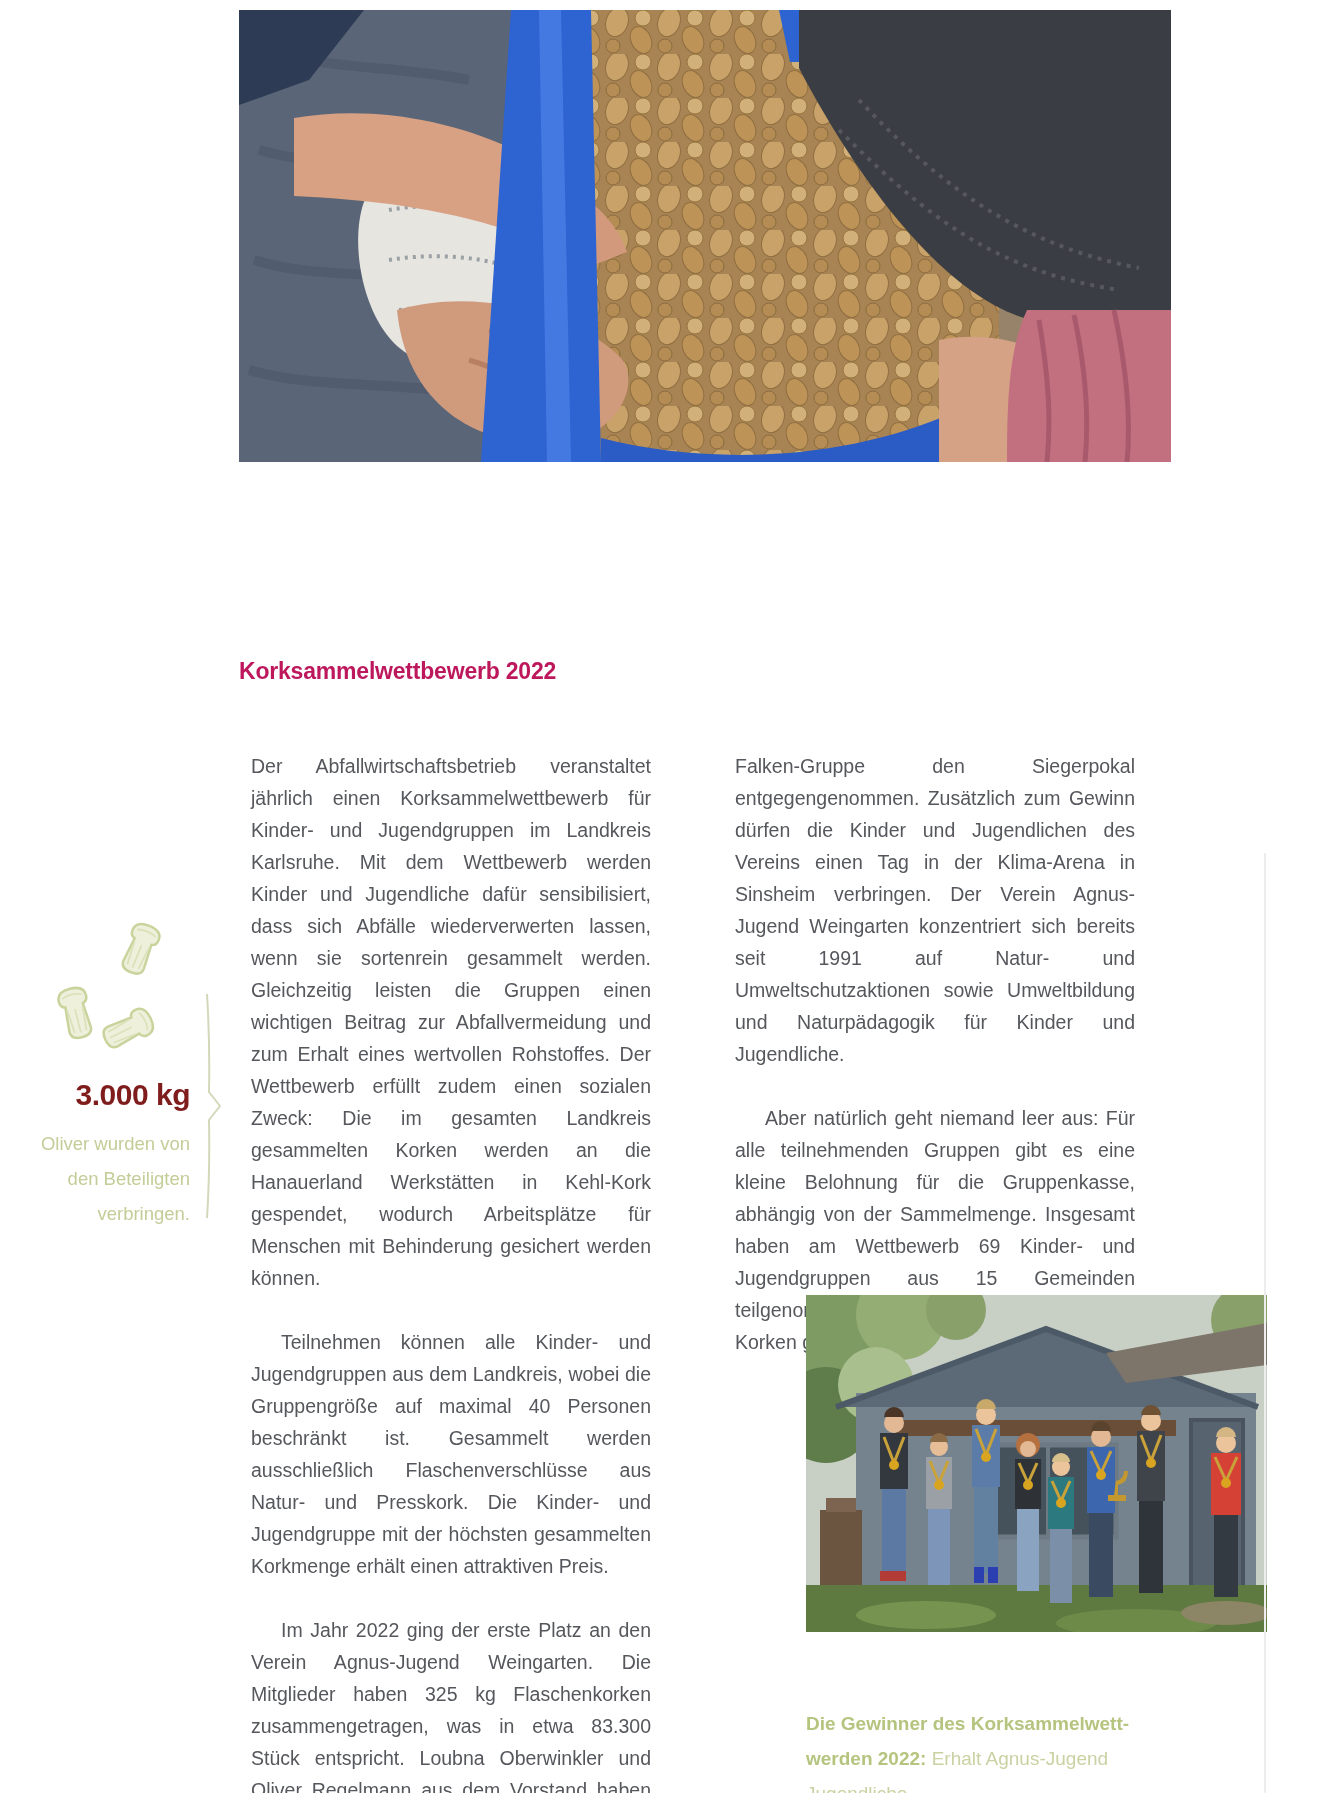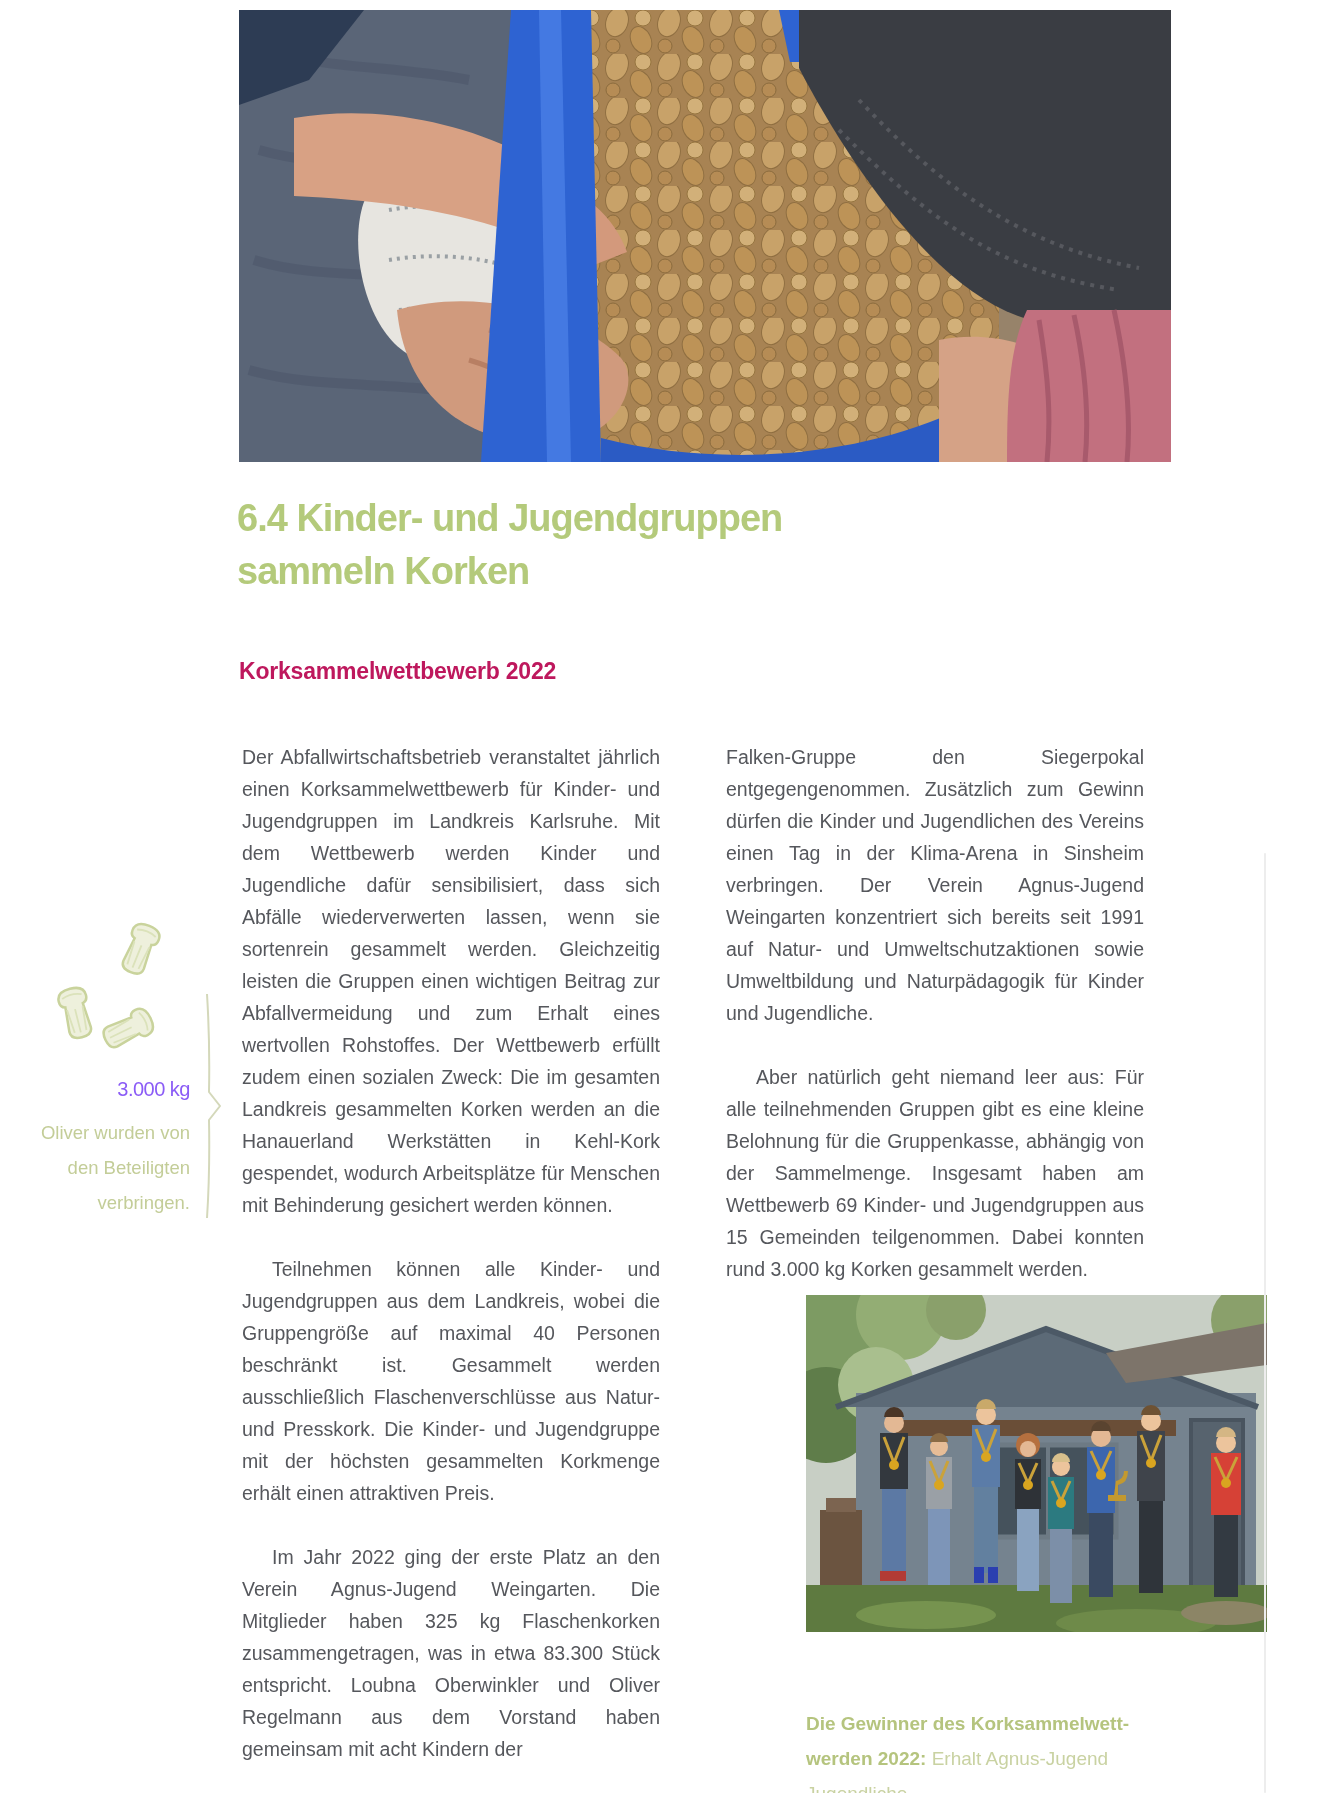--- a/index.html
+++ b/index.html
@@ -20,27 +20,27 @@
     position:absolute;left:239px;top:658px;margin:0;
     font-size:23px;font-weight:bold;letter-spacing:-0.2px;color:#be185d;
   }
   
   .col{
     position:absolute;top:738px;width:424px;
     font-size:19.5px;line-height:32px;color:#55575c;text-align:justify;
   }
   .col-left{left:239px;}
   .col-right{left:723px;}
-  .col p{margin:3px;}
+  .col p{margin:12px;}
   .col p + p{margin-top:32px;}
   .col p.ind{text-indent:30px;}
   
   .corks-illustration{position:absolute;left:50px;top:918px;width:132px;height:152px;}
   .stat{position:absolute;left:16px;top:1078px;width:174px;text-align:right;}
-  .stat-value{font-size:20px;font-weight:normal;color:#8b5cf6;letter-spacing:-0.5px;}
+  .stat-value{font-size:30px;font-weight:bold;color:#7f1d1d;letter-spacing:-0.5px;}
   .stat-caption{margin-top:14px;font-size:18.5px;line-height:35px;color:#c3cd98;}
   .stat-brace{position:absolute;left:204px;top:992px;width:20px;height:228px;}
   
   .group-photo{position:absolute;left:806px;top:1295px;width:461px;height:337px;margin:0;}
   .group-photo svg{display:block;}
   .photo-caption{position:absolute;left:806px;top:1706px;width:390px;font-size:19px;line-height:35px;}
   .photo-caption .cap-line{display:block;}
   .cap-bold{font-weight:bold;color:#b5c47e;}
   .cap-reg{font-weight:normal;color:#c9d2a2;}
   
@@ -86,24 +86,20 @@
 
       <path d="M560,0 H932 V300 L800,312 C700,292 608,150 560,58 Z" fill="#3a3d43"></path>
       <path d="M600,120 C690,210 760,262 880,280 M620,90 C700,175 780,235 900,258" stroke="#56585e" stroke-width="4" stroke-dasharray="4 6" fill="none"></path>
 
       <path d="M700,330 C760,318 822,340 842,380 L832,452 H700 Z" fill="#d5a286"></path>
       <path d="M788,300 H932 V452 H768 C768,390 770,338 788,300 Z" fill="#c2707f"></path>
       <path d="M800,310 C810,370 812,410 808,452 M835,305 C848,365 850,410 846,452 M875,300 C888,360 892,410 888,452" stroke="#a85a6c" stroke-width="5" fill="none"></path>
     </svg>
   </figure>
 
-  <h1 class="heading">
-    <span>6.4 Kinder- und Jugendgruppen</span>
-    <span>sammeln Korken</span>
-  </h1>
 
   <h2 class="subheading">Korksammelwettbewerb 2022</h2>
 
   <div class="col col-left">
     <p>Der Abfallwirtschaftsbetrieb veranstaltet jährlich einen Korksammelwettbewerb für Kinder- und Jugendgruppen im Landkreis Karlsruhe. Mit dem Wettbewerb werden Kinder und Jugendliche dafür sensibilisiert, dass sich Abfälle wiederverwerten lassen, wenn sie sortenrein gesammelt werden. Gleichzeitig leisten die Gruppen einen wichtigen Beitrag zur Abfallvermeidung und zum Erhalt eines wertvollen Rohstoffes. Der Wettbewerb erfüllt zudem einen sozialen Zweck: Die im gesamten Landkreis gesammelten Korken werden an die Hanauerland Werkstätten in Kehl-Kork gespendet, wodurch Arbeitsplätze für Menschen mit Behinderung gesichert werden können.</p>
     <p class="ind">Teilnehmen können alle Kinder- und Jugendgruppen aus dem Landkreis, wobei die Gruppengröße auf maximal 40 Personen beschränkt ist. Gesammelt werden ausschließlich Flaschenverschlüsse aus Natur- und Presskork. Die Kinder- und Jugendgruppe mit der höchsten gesammelten Korkmenge erhält einen attraktiven Preis.</p>
     <p class="ind">Im Jahr 2022 ging der erste Platz an den Verein Agnus-Jugend Weingarten. Die Mitglieder haben 325 kg Flaschenkorken zusammengetragen, was in etwa 83.300 Stück entspricht. Loubna Oberwinkler und Oliver Regelmann aus dem Vorstand haben gemeinsam mit acht Kindern der</p>
   </div>
 
   <div class="col col-right">

